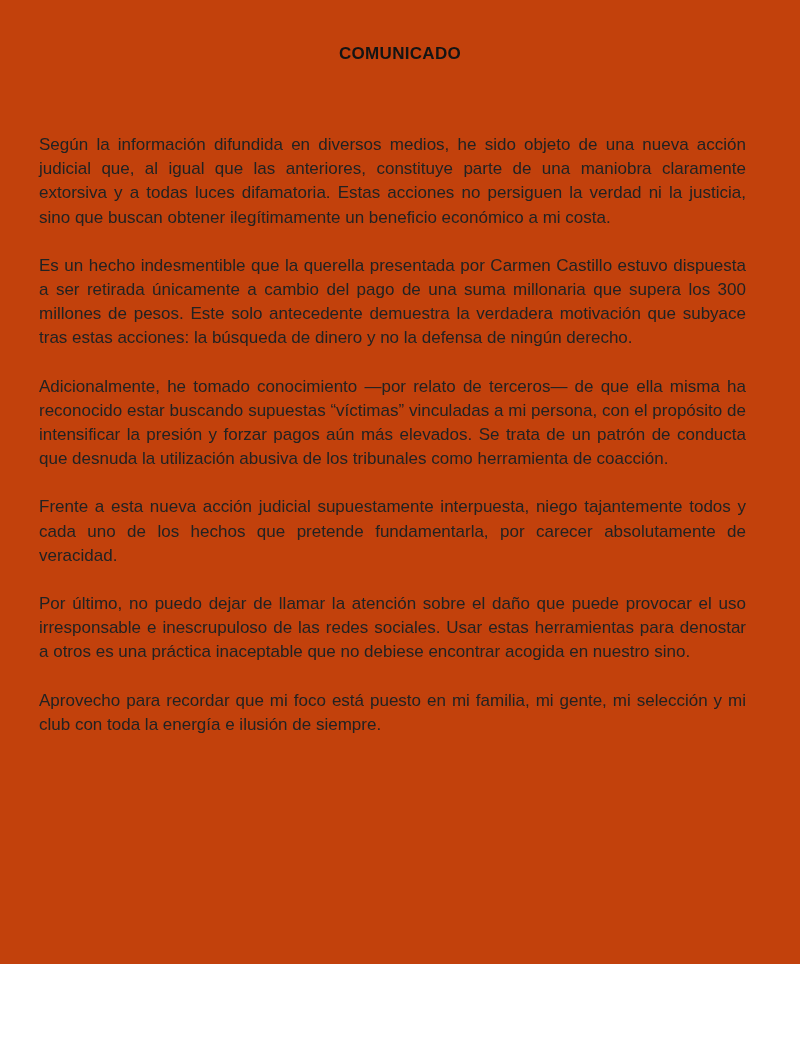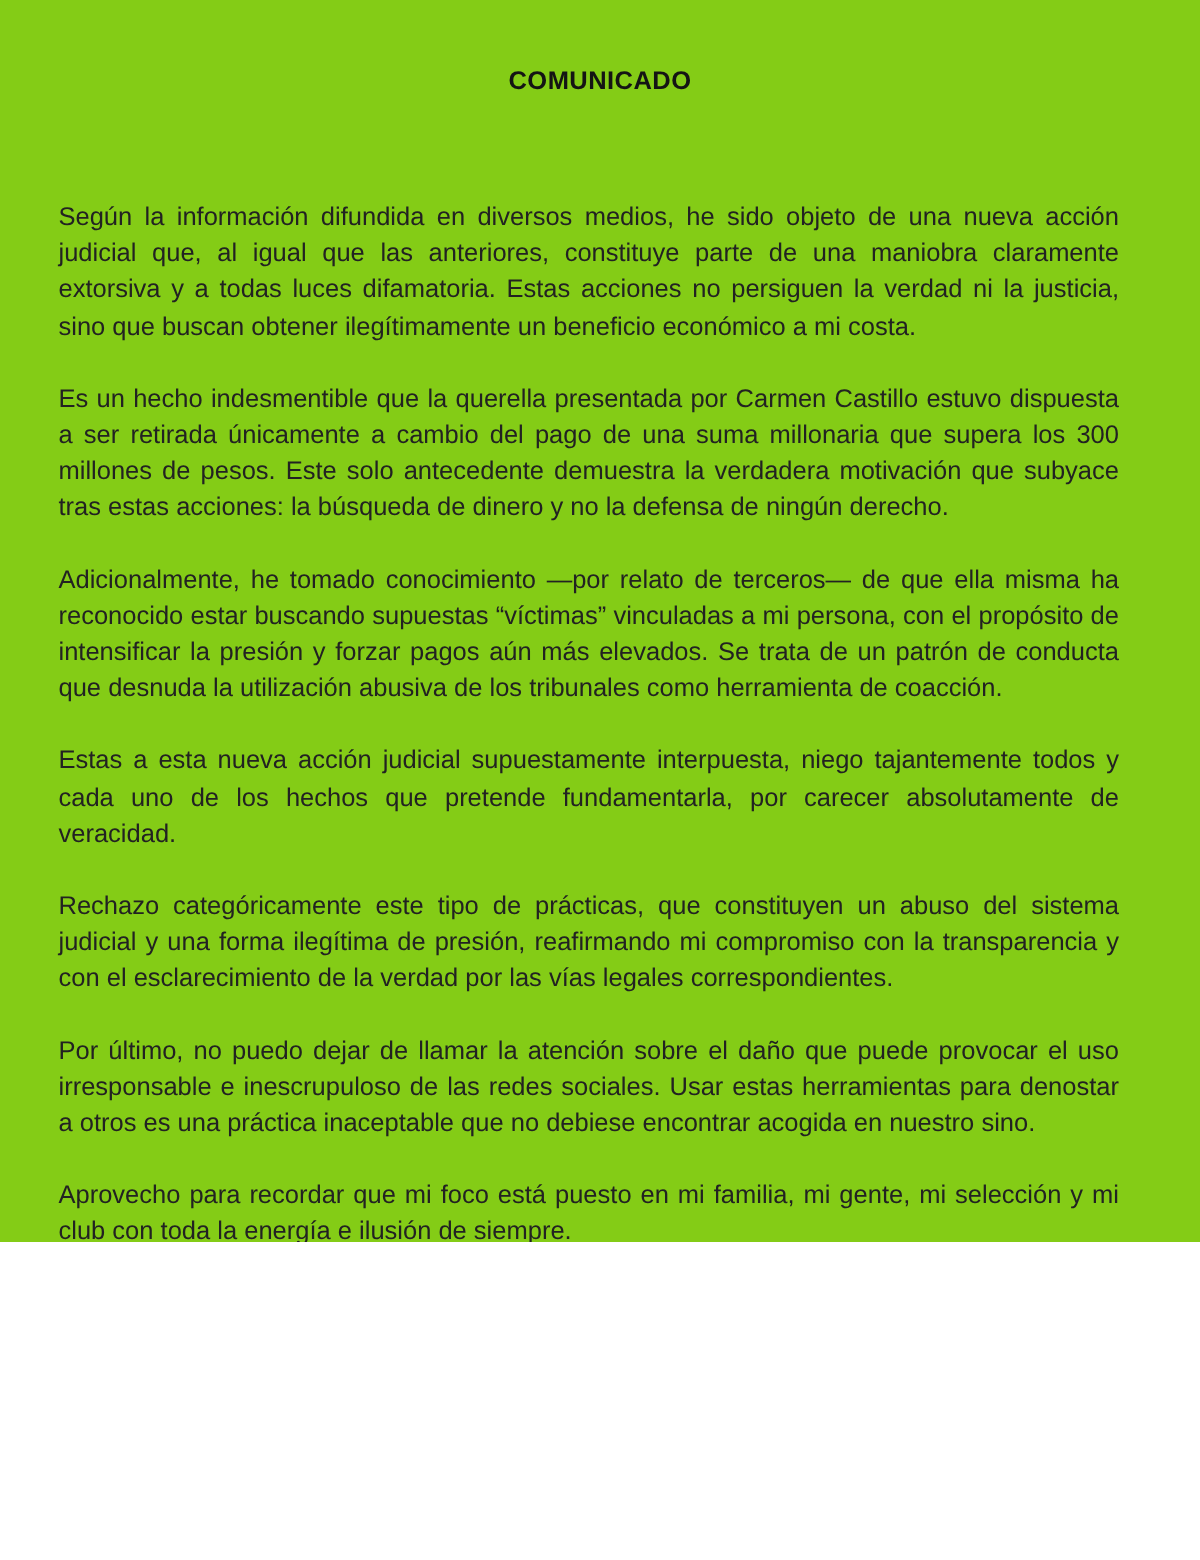--- a/index.html
+++ b/index.html
@@ -5,22 +5,22 @@
 <style>
   html, body {
     margin: 0;
     padding: 0;
     background: #ffffff;
   }
 
   .page {
     position: relative;
     width: 800px;
-    height: 828px;
-    background: #84cc16;
+    height: 964px;
+    background: #c2410c;
     margin: 0 auto;
     overflow: hidden;
     font-family: "Liberation Sans", sans-serif;
     color: #1a1a1a;
     -webkit-font-smoothing: antialiased;
   }
 
   .doc-title {
     position: absolute;
     top: 44px;
@@ -70,21 +70,20 @@
 <body>
 
 <div class="page">
 
   <div class="doc-title">COMUNICADO</div>
 
   <div class="body-copy">
     <p class="para">Según la información difundida en diversos medios, he sido objeto de una nueva acción judicial que, al igual que las anteriores, constituye parte de una maniobra claramente extorsiva y a todas luces difamatoria. Estas acciones no persiguen la verdad ni la justicia, sino que buscan obtener ilegítimamente un beneficio económico a mi costa.</p>
     <p class="para">Es un hecho indesmentible que la querella presentada por Carmen Castillo estuvo dispuesta a ser retirada únicamente a cambio del pago de una suma millonaria que supera los 300 millones de pesos. Este solo antecedente demuestra la verdadera motivación que subyace tras estas acciones: la búsqueda de dinero y no la defensa de ningún derecho.</p>
     <p class="para">Adicionalmente, he tomado conocimiento —por relato de terceros— de que ella misma ha reconocido estar buscando supuestas “víctimas” vinculadas a mi persona, con el propósito de intensificar la presión y forzar pagos aún más elevados. Se trata de un patrón de conducta que desnuda la utilización abusiva de los tribunales como herramienta de coacción.</p>
-    <p class="para">Estas a esta nueva acción judicial supuestamente interpuesta, niego tajantemente todos y cada uno de los hechos que pretende fundamentarla, por carecer absolutamente de veracidad.</p>
-    <p class="para">Rechazo categóricamente este tipo de prácticas, que constituyen un abuso del sistema judicial y una forma ilegítima de presión, reafirmando mi compromiso con la transparencia y con el esclarecimiento de la verdad por las vías legales correspondientes.</p>
+    <p class="para">Frente a esta nueva acción judicial supuestamente interpuesta, niego tajantemente todos y cada uno de los hechos que pretende fundamentarla, por carecer absolutamente de veracidad.</p>
     <p class="para">Por último, no puedo dejar de llamar la atención sobre el daño que puede provocar el uso irresponsable e inescrupuloso de las redes sociales. Usar estas herramientas para denostar a otros es una práctica inaceptable que no debiese encontrar acogida en nuestro sino.</p>
     <p class="para">Aprovecho para recordar que mi foco está puesto en mi familia, mi gente, mi selección y mi club con toda la energía e ilusión de siempre.</p>
   </div>
 
   <div class="signature">Guillermo Maripán</div>
 
 </div>
 
 </body></html>

